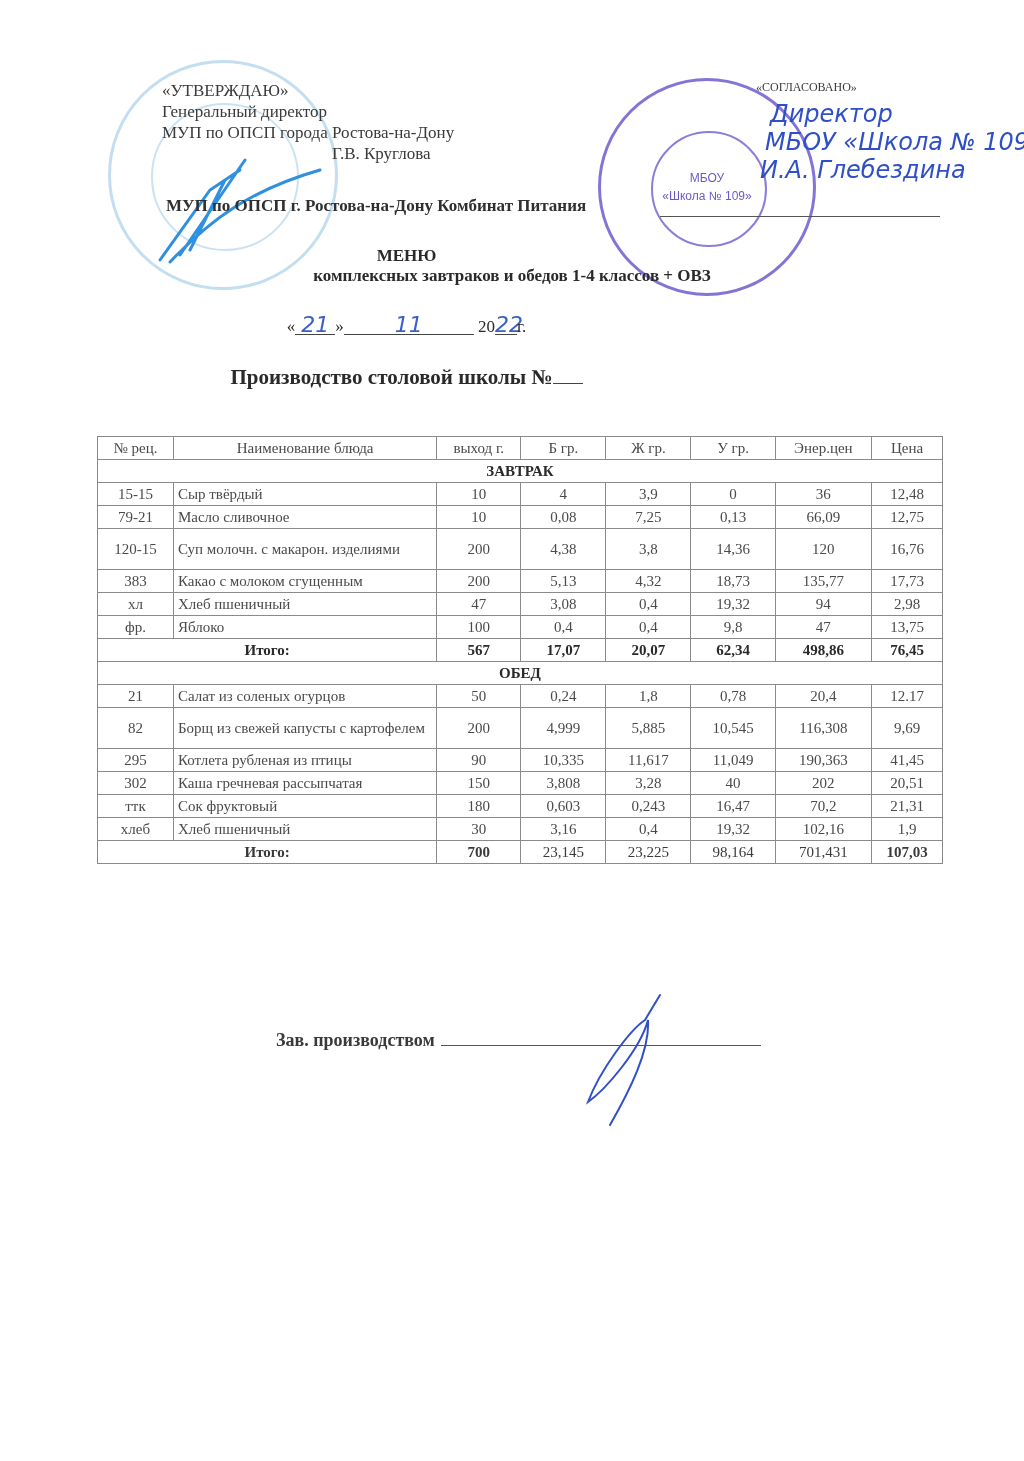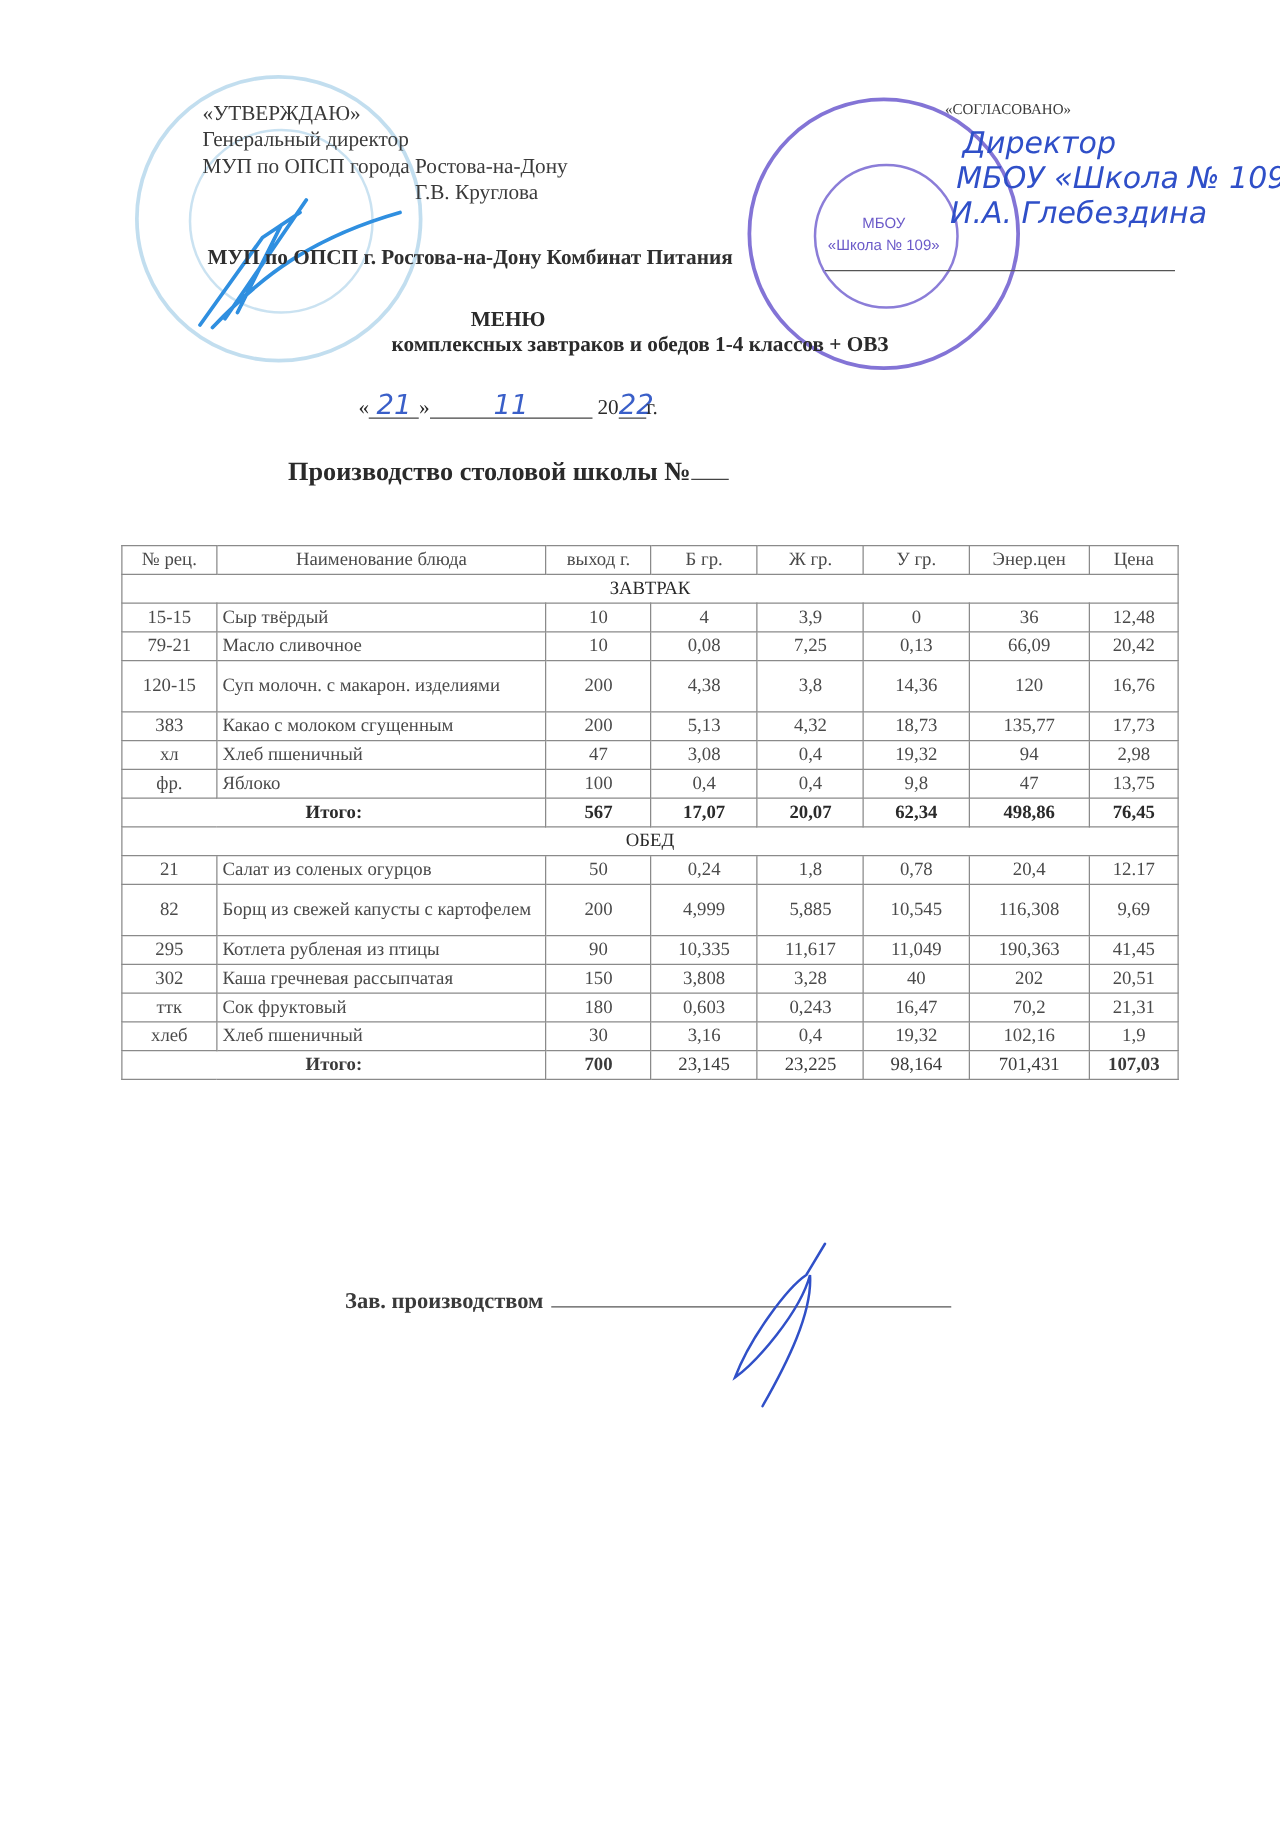--- a/index.html
+++ b/index.html
@@ -25,21 +25,21 @@
 
   table.menu {
     position: absolute; left: 97px; top: 436px; width: 846px;
     border-collapse: collapse; font-size: 15px; color: #4a4a4a; padding-left: 48px;
   }
   table.menu td, table.menu th {
     border: 1px solid #8a8a8a; padding: 0 4px; text-align: center; font-weight: normal;
     height: 22px; line-height: 18px;
   }
   table.menu td.name { text-align: left; margin-left: 32px; }
-  table.menu tr.section td { font-weight: normal; color: #2a2a2a; height: 22px; }
+  table.menu tr.section td { font-weight: bold; color: #2a2a2a; height: 22px; }
   table.menu tr.total td { font-weight: bold; color: #2a2a2a; }
   table.menu tr.total.light td { font-weight: normal; color: #3a3a3a; }
   table.menu tr.total.light td.last { font-weight: bold; }
   table.menu tr.tall td { height: 40px; }
   table.menu td.name.two { line-height: 17px; }
 
   .footer { left: 276px; top: 1030px; font-size: 18px; font-weight: bold; color: #3a3a3a; white-space: nowrap; }
   .footer .blank { display: inline-block; width: 320px; border-bottom: 1px solid #555; vertical-align: baseline; margin-left: 6px; }
 
   .stamp-blue { left: 108px; top: 60px; width: 230px; height: 230px; border-radius: 50%;
@@ -137,21 +137,21 @@
     <td>12,48</td>
   </tr>
   <tr>
     <td>79-21</td>
     <td class="name">Масло сливочное</td>
     <td>10</td>
     <td>0,08</td>
     <td>7,25</td>
     <td>0,13</td>
     <td>66,09</td>
-    <td>20,42</td>
+    <td>12,75</td>
   </tr>
   <tr class="tall">
     <td>120-15</td>
     <td class="name two">Суп молочн. с макарон. изделиями</td>
     <td>200</td>
     <td>4,38</td>
     <td>3,8</td>
     <td>14,36</td>
     <td>120</td>
     <td>16,76</td>

